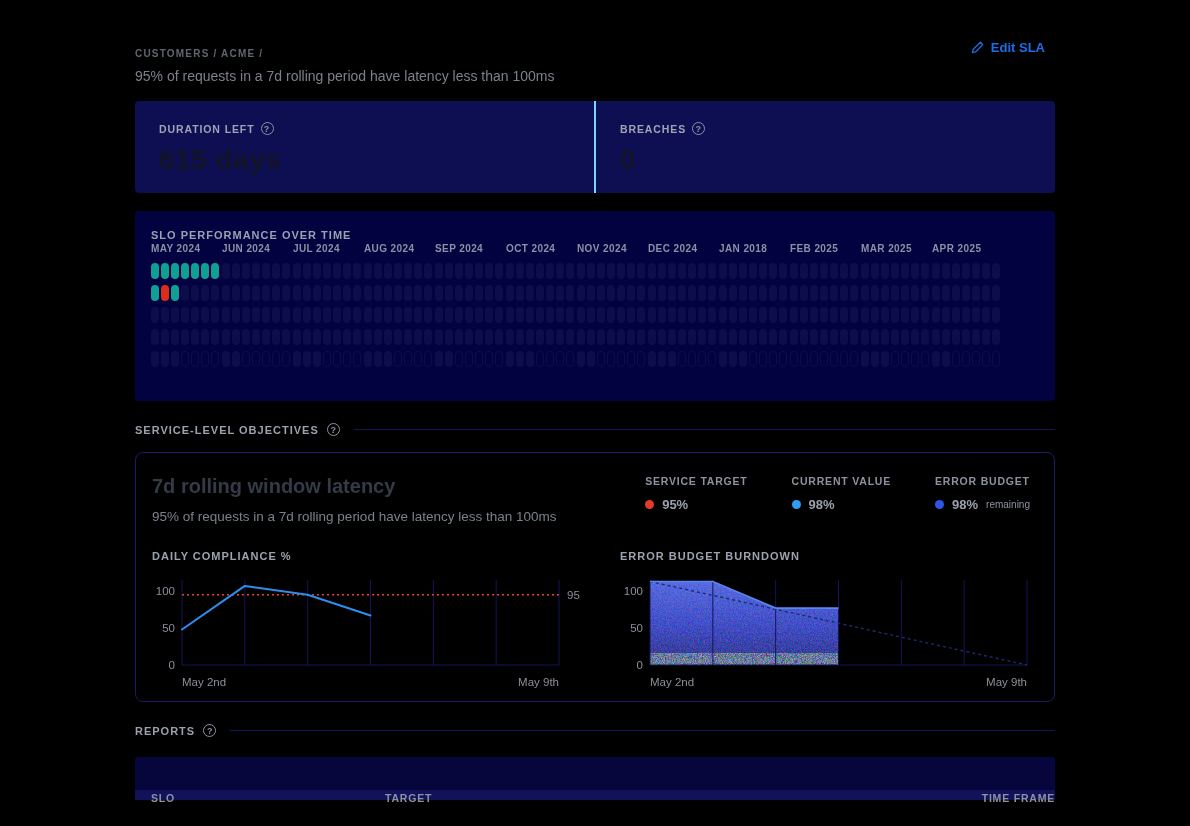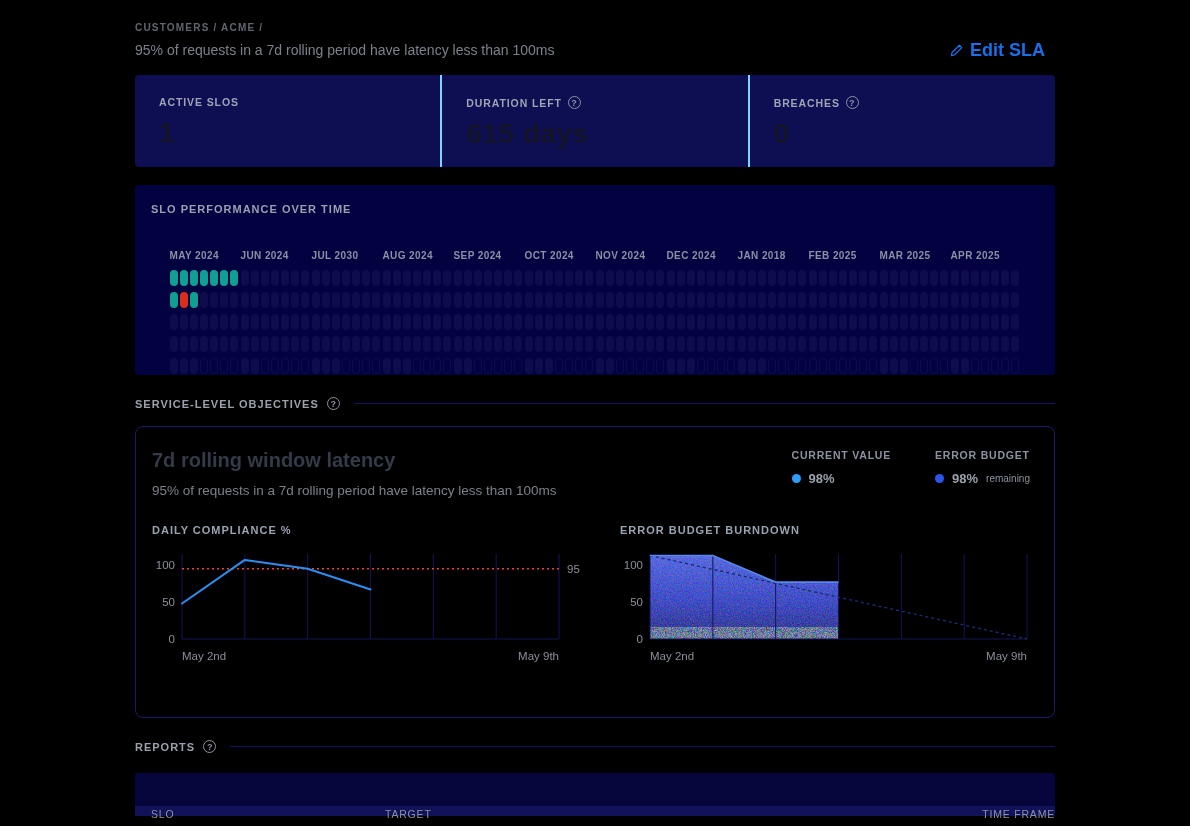--- a/index.html
+++ b/index.html
@@ -5,77 +5,77 @@
   * { margin:0; padding:0; box-sizing:border-box; }
   html,body { background:#000; }
   body {
     width:1190px; height:826px; overflow:hidden; position:relative;
     font-family:"Liberation Sans", sans-serif;
     -webkit-font-smoothing:antialiased;
   }
   .content { width:920px; margin-left:135px; position:relative; }
 
   
-  .page-header { padding-top:22px; position:relative;text-decoration:underline; }
+  .page-header { padding-top:48px; position:relative;text-decoration:underline; }
   .breadcrumb { font-size:10px; font-weight:bold; letter-spacing:1.2px; color:#61656f; text-transform:uppercase; }
   .page-title { font-size:23px; font-weight:bold; color:#2e3440; margin-top:9px; letter-spacing:.2px; }
   .page-subtitle { font-size:14px; color:#7b808a; margin-top:9px; }
   .edit-sla { position:absolute; top:40px; right:10px; display:flex; align-items:center; gap:7px;
-    color:#1a6ee8; font-size:18px; font-weight:bold; cursor:pointer; background:none; border:none;
+    color:#1a6ee8; font-size:13px; font-weight:bold; cursor:pointer; background:none; border:none;
     font-family:"Liberation Sans", sans-serif;text-align:right; }
 
   
   .stats-bar { margin-top:17px; height:92px; background:#0e0e52; border-radius:4px; display:flex; }
   .stat { flex:1; padding:21px 0 0 24px; }
   .stat + .stat { border-left:2px solid #7dd3fc; }
   .stat-label { display:flex; align-items:center; gap:6px; font-size:10.5px; font-weight:bold;
     letter-spacing:.9px; color:#9fa3b4; text-transform:uppercase; }
   .stat-value { margin-top:9px; font-size:28px; font-weight:bold; color:#141429; letter-spacing:.5px; }
 
   .help-icon { display:inline-flex; width:13px; height:13px; border:1.2px solid #8d92a0; border-radius:50%;
     color:#8d92a0; font-size:9px; font-weight:bold; align-items:center; justify-content:center; cursor:pointer; }
 
   
   .heatmap-panel { margin-top:18px; height:190px; background:#020240; border-radius:4px; padding:18px 15px 0 16px; }
   .panel-title { font-size:11px; font-weight:bold; letter-spacing:1px; color:#9aa0af; text-transform:uppercase; }
-  .hm-months { display:flex; justify-content:center; margin-top:35px; }
+  .hm-months { display:flex; justify-content:flex-start; margin-top:2px; }
   .hm-month { width:71px; }
   .hm-month-label { font-size:10px; font-weight:bold; letter-spacing:.4px; color:#8b90a3; margin-bottom:9px; white-space:nowrap; }
   .hm-grid { display:grid; grid-template-columns:repeat(7,8px); grid-auto-rows:16px; column-gap:2px; row-gap:6px; }
   .hm-cell { width:8px; height:16px; border-radius:4px; background:#0d0d4c; }
   .hm-cell.pass { background:#0fa093; }
   .hm-cell.fail { background:#dc2c1a; }
   .hm-cell.hollow { background:transparent; border:1px solid #0d0d4c; }
 
   
   .section-header { display:flex; align-items:center; margin-top:22px; }
   .section-header .sh-title { font-size:11px; font-weight:bold; letter-spacing:1px; color:#9ba0ad; text-transform:uppercase; }
   .section-header .help-icon { margin-left:8px; }
   .section-rule { flex:1; height:1px; background:#14145a; margin-left:14px; }
 
   
-  .slo-card { margin-top:16px; border:1px solid #1b1b68; border-radius:8px; background:#000; padding:22px 16px 32px 16px; height:292px; }
+  .slo-card { margin-top:16px; border:1px solid #1b1b68; border-radius:8px; background:#000; padding:22px 16px 32px 16px; height:250px; }
   .card-head { display:flex; justify-content:space-between; }
   .card-title { font-size:20px; font-weight:bold; color:#343a47; }
   .card-subtitle { font-size:13.5px; color:#7b808a; margin-top:11px; }
   .card-stats { display:flex; gap:44px; padding-right:8px; }
   .cstat-label { font-size:10.5px; font-weight:bold; letter-spacing:.8px; color:#8d92a0; text-transform:uppercase; }
   .cstat-value { display:flex; align-items:center; gap:8px; margin-top:10px; }
   .cstat-dot { width:9px; height:9px; border-radius:50%; }
   .cstat-num { font-size:13px; font-weight:bold; color:#9aa0ab; }
   .cstat-suffix { font-size:10px; color:#8d92a0; }
 
   .charts-row { display:flex; margin-top:26px; gap:18px; }
   .chart-box { width:450px; }
   .chart-title { font-size:11px; font-weight:bold; letter-spacing:1px; color:#9aa3b0; text-transform:uppercase; margin-bottom:10px; }
 
   
   .reports-table-header { margin-top:20px; height:33px; background:#06063c; border-radius:3px 3px 0 0;
     display:flex; align-items:center; }
-  .rt-col { font-size:10.5px; font-weight:normal; letter-spacing:.8px; color:#8d92a0; text-transform:uppercase;margin-top:48px; }
+  .rt-col { font-size:10.5px; font-weight:bold; letter-spacing:.8px; color:#8d92a0; text-transform:uppercase;margin-top:48px; }
   .rt-col:nth-child(1){ width:250px; padding-left:16px; }
   .rt-col:nth-child(2){ width:250px; }
   .rt-col:nth-child(3){ flex:1;text-align:right; }
   .reports-row-sliver { height:10px; background:#12125a; }
 
   svg text { font-family:"Liberation Sans", sans-serif; }
 </style>
 </head>
 <body>
 
@@ -90,26 +90,20 @@
             <path d="M11.5 1.5 L14.5 4.5 L5.5 13.5 L1.8 14.2 L2.5 10.5 Z" fill="none" stroke="#1a6ee8" stroke-width="1.6" stroke-linejoin="round"></path>
           </svg>
       </span>
       <span>Edit SLA</span>
     </button>
   </div>
 
   <div class="stats-bar">
       <div class="stat">
         <div class="stat-label">
-          <span>ACTIVE SLOs</span>
-        </div>
-        <div class="stat-value">1</div>
-      </div>
-      <div class="stat">
-        <div class="stat-label">
           <span>DURATION LEFT</span>
           <span class="help-icon">?</span>
         </div>
         <div class="stat-value">615 days</div>
       </div>
       <div class="stat">
         <div class="stat-label">
           <span>BREACHES</span>
           <span class="help-icon">?</span>
         </div>
@@ -194,21 +188,21 @@
             <span class="hm-cell "></span>
             <span class="hm-cell "></span>
             <span class="hm-cell hollow"></span>
             <span class="hm-cell hollow"></span>
             <span class="hm-cell hollow"></span>
             <span class="hm-cell hollow"></span>
             <span class="hm-cell hollow"></span>
           </div>
         </div>
         <div class="hm-month">
-          <div class="hm-month-label">JUL 2030</div>
+          <div class="hm-month-label">JUL 2024</div>
           <div class="hm-grid">
             <span class="hm-cell "></span>
             <span class="hm-cell "></span>
             <span class="hm-cell "></span>
             <span class="hm-cell "></span>
             <span class="hm-cell "></span>
             <span class="hm-cell "></span>
             <span class="hm-cell "></span>
             <span class="hm-cell "></span>
             <span class="hm-cell "></span>
@@ -609,20 +603,27 @@
     <span class="section-rule"></span>
   </div>
 
   <div class="slo-card">
     <div class="card-head">
       <div>
         <div class="card-title">7d rolling window latency</div>
         <div class="card-subtitle">95% of requests in a 7d rolling period have latency less than 100ms</div>
       </div>
       <div class="card-stats">
+          <div>
+            <div class="cstat-label">SERVICE TARGET</div>
+            <div class="cstat-value">
+              <span class="cstat-dot" style="background: rgb(232, 57, 43);"></span>
+              <span class="cstat-num">95%</span>
+            </div>
+          </div>
           <div>
             <div class="cstat-label">CURRENT VALUE</div>
             <div class="cstat-value">
               <span class="cstat-dot" style="background: rgb(46, 157, 247);"></span>
               <span class="cstat-num">98%</span>
             </div>
           </div>
           <div>
             <div class="cstat-label">ERROR BUDGET</div>
             <div class="cstat-value">

